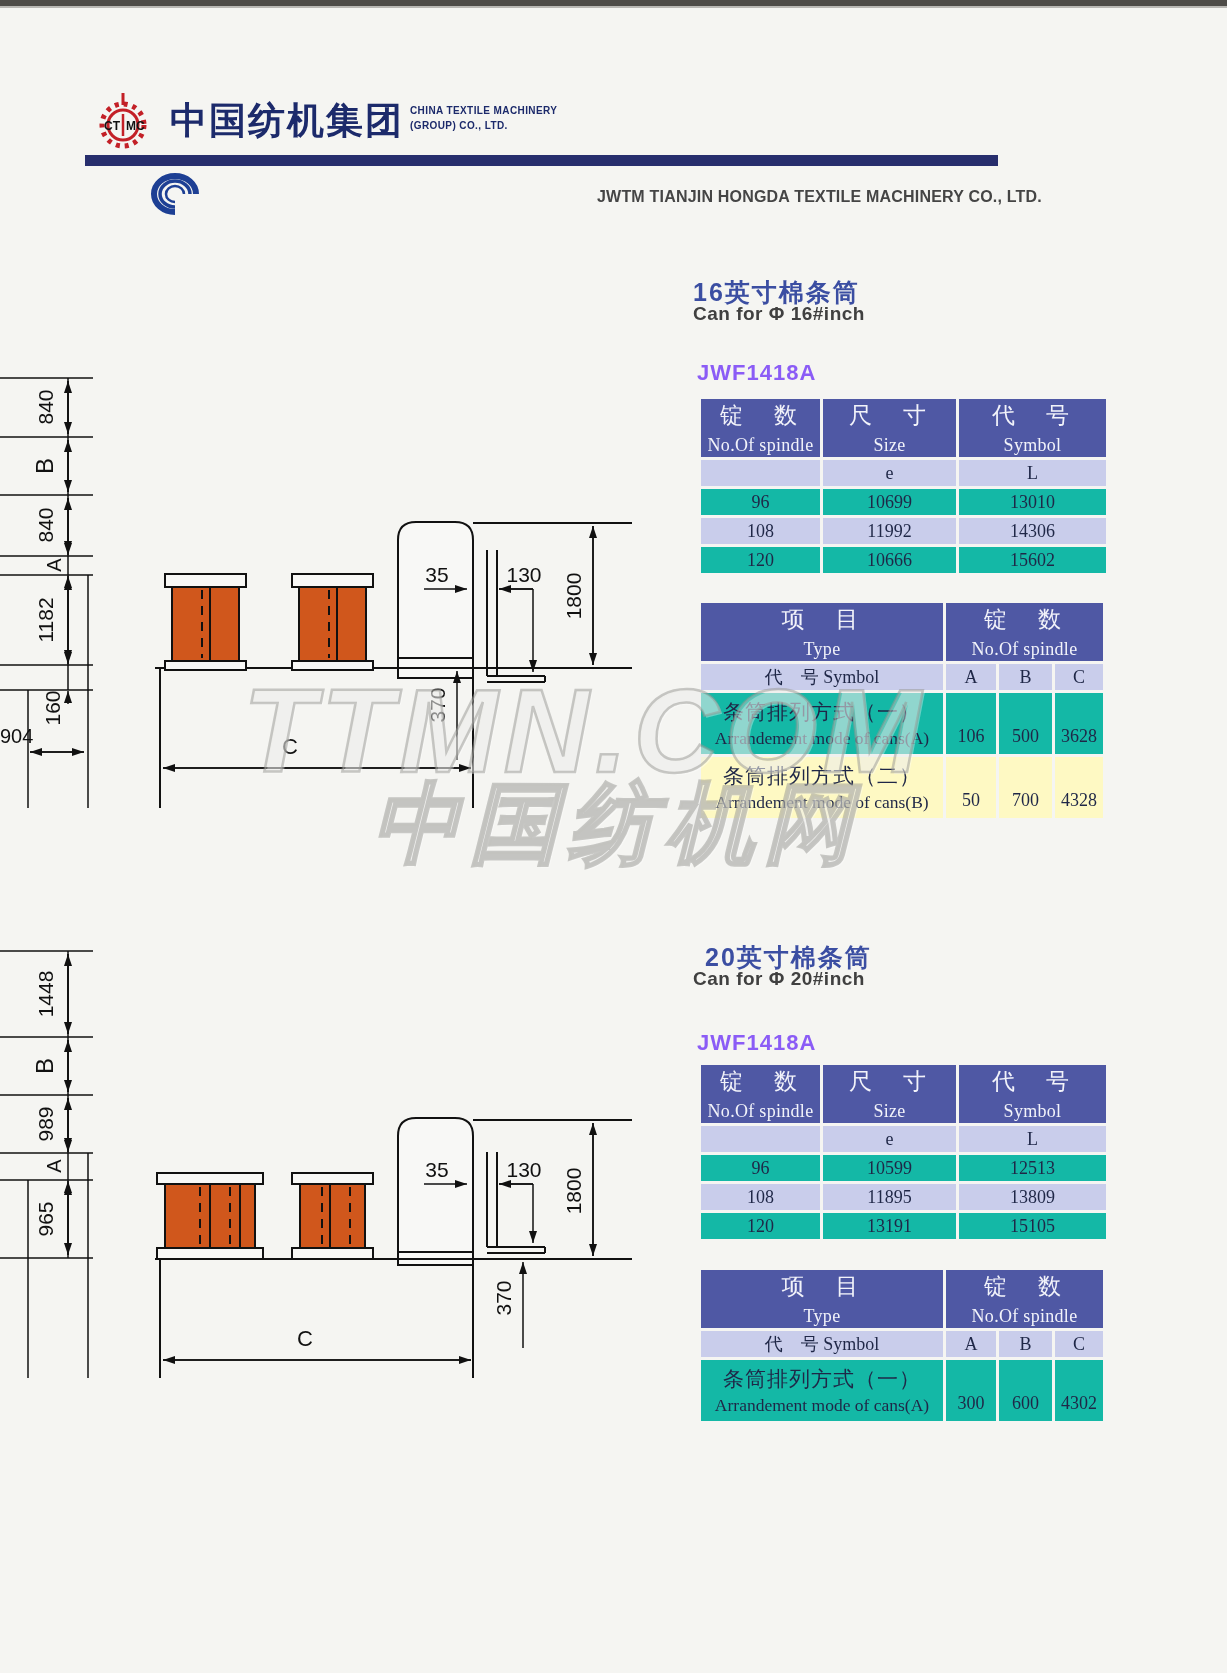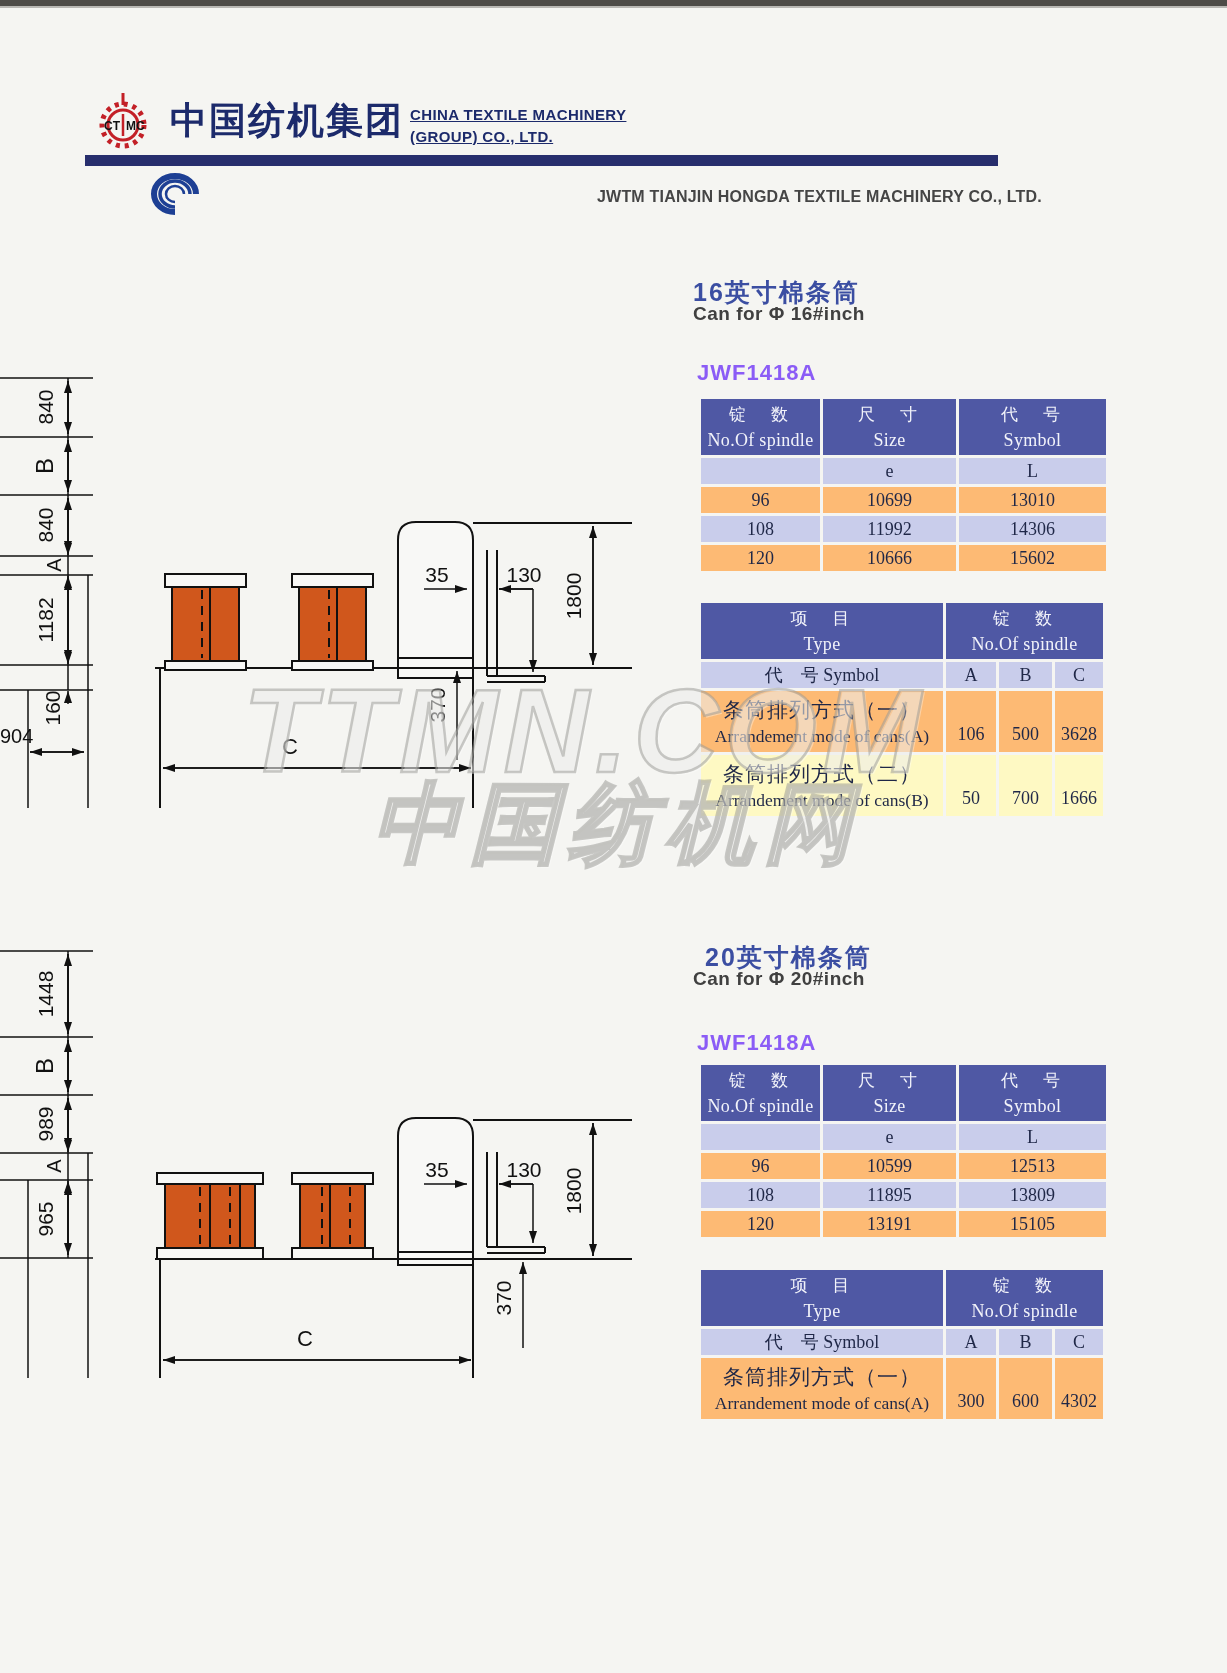--- a/index.html
+++ b/index.html
@@ -4,39 +4,39 @@
 <style>
   html,body{margin:0;padding:0;background:#888;}
   .page{position:relative;width:1227px;height:1673px;background:#f5f5f2;overflow:hidden;
         font-family:"Liberation Sans",sans-serif;color:#1a1a1a;}
   .abs{position:absolute;}
   .scan-edge-top{left:0;top:0;width:1227px;height:6px;background:#4e4c48;}
   .scan-edge-top2{left:0;top:6px;width:1227px;height:2px;background:#b9b8b4;}
 
   
   .ctmc-cn{left:170px;top:96px;font-size:37px;font-weight:900;color:#1c2a6b;letter-spacing:2px;}
-  .ctmc-en{left:410px;top:104px;font-size:15px;font-weight:bold;color:#1c2a6b;line-height:1.45;letter-spacing:.4px;text-decoration:underline;}
+  .ctmc-en{left:410px;top:104px;font-size:10px;font-weight:bold;color:#1c2a6b;line-height:1.45;letter-spacing:.4px;}
   .navy-bar{left:85px;top:155px;width:913px;height:11px;background:#272e6d;}
   .jwtm-cn{left:208px;top:176px;font-size:26px;font-weight:bold;color:#2b3670;letter-spacing:1px;}
   .jwtm-en{left:597px;top:188px;font-size:16px;font-weight:bold;color:#454545;letter-spacing:.2px;}
 
   
   .blue-title{color:#3b4ea2;font-weight:bold;font-size:25px;letter-spacing:2px;}
   .blue-sub{color:#404040;font-weight:bold;font-size:19px;letter-spacing:.5px;}
   .model{color:#8b5cf6;font-weight:bold;font-size:22px;letter-spacing:1px;}
 
   
   table.spec, table.arr{border-collapse:separate;border-spacing:3px;table-layout:fixed;position:absolute;}
   table.spec th, table.arr th{background:#4f58a4;color:#f2f3fa;font-weight:normal;text-align:center;
       height:54px;font-family:"Liberation Serif",serif;padding:1px 0;}
-  th .cn{font-size:17px;letter-spacing:4px;}
+  th .cn{font-size:23px;letter-spacing:4px;}
   th .en{font-size:18px;margin-top:4px;letter-spacing:.3px;}
   table.spec td, table.arr td{text-align:center;font-family:"Liberation Serif",serif;
       font-size:18px;color:#1f2747;height:26px;padding:0;}
-  .ra{background:#c9cdeb;} .rb{background:#fdba74;} .rc{background:#fef9c3;}
+  .ra{background:#c9cdeb;} .rb{background:#14b8a6;} .rc{background:#fef9c3;}
   td.rowlab{padding:2px 2px;}
   td .lab-cn{font-size:21px;letter-spacing:1px;}
   td .lab-en{font-size:17.5px;margin-top:2px;}
   tr.tall td{height:54px;}
   tr.tall td.num{vertical-align:bottom;padding-bottom:7px;}
 
   
   .wm{font-style:italic;font-weight:bold;pointer-events:none;z-index:9;line-height:1;
       color:rgba(225,225,222,.34);-webkit-text-stroke:2.5px rgba(152,152,148,.5);
       text-shadow:2px 2px 0 rgba(255,255,255,.35);}
@@ -333,21 +333,21 @@
       <td class="rb num">500</td>
       <td class="rb num">3628</td>
     </tr>
     <tr class="tall">
       <td class="rc rowlab">
             <div class="lab-cn">条筒排列方式（二）</div>
             <div class="lab-en">Arrandement mode of cans(B)</div>
           </td>
       <td class="rc num">50</td>
       <td class="rc num">700</td>
-      <td class="rc num">1666</td>
+      <td class="rc num">4328</td>
     </tr>
   </tbody>
     </table>
 
   <div class="abs blue-title" style="left:705px;top:941px">20英寸棉条筒</div>
   <div class="abs blue-sub" style="left:693px;top:968px">Can for Φ 20#inch</div>
   <div class="abs model" style="left:697px;top:1030px">JWF1418A</div>
 
   <table class="spec" style="left:698px;top:1062px;width:399px">
     <colgroup>

